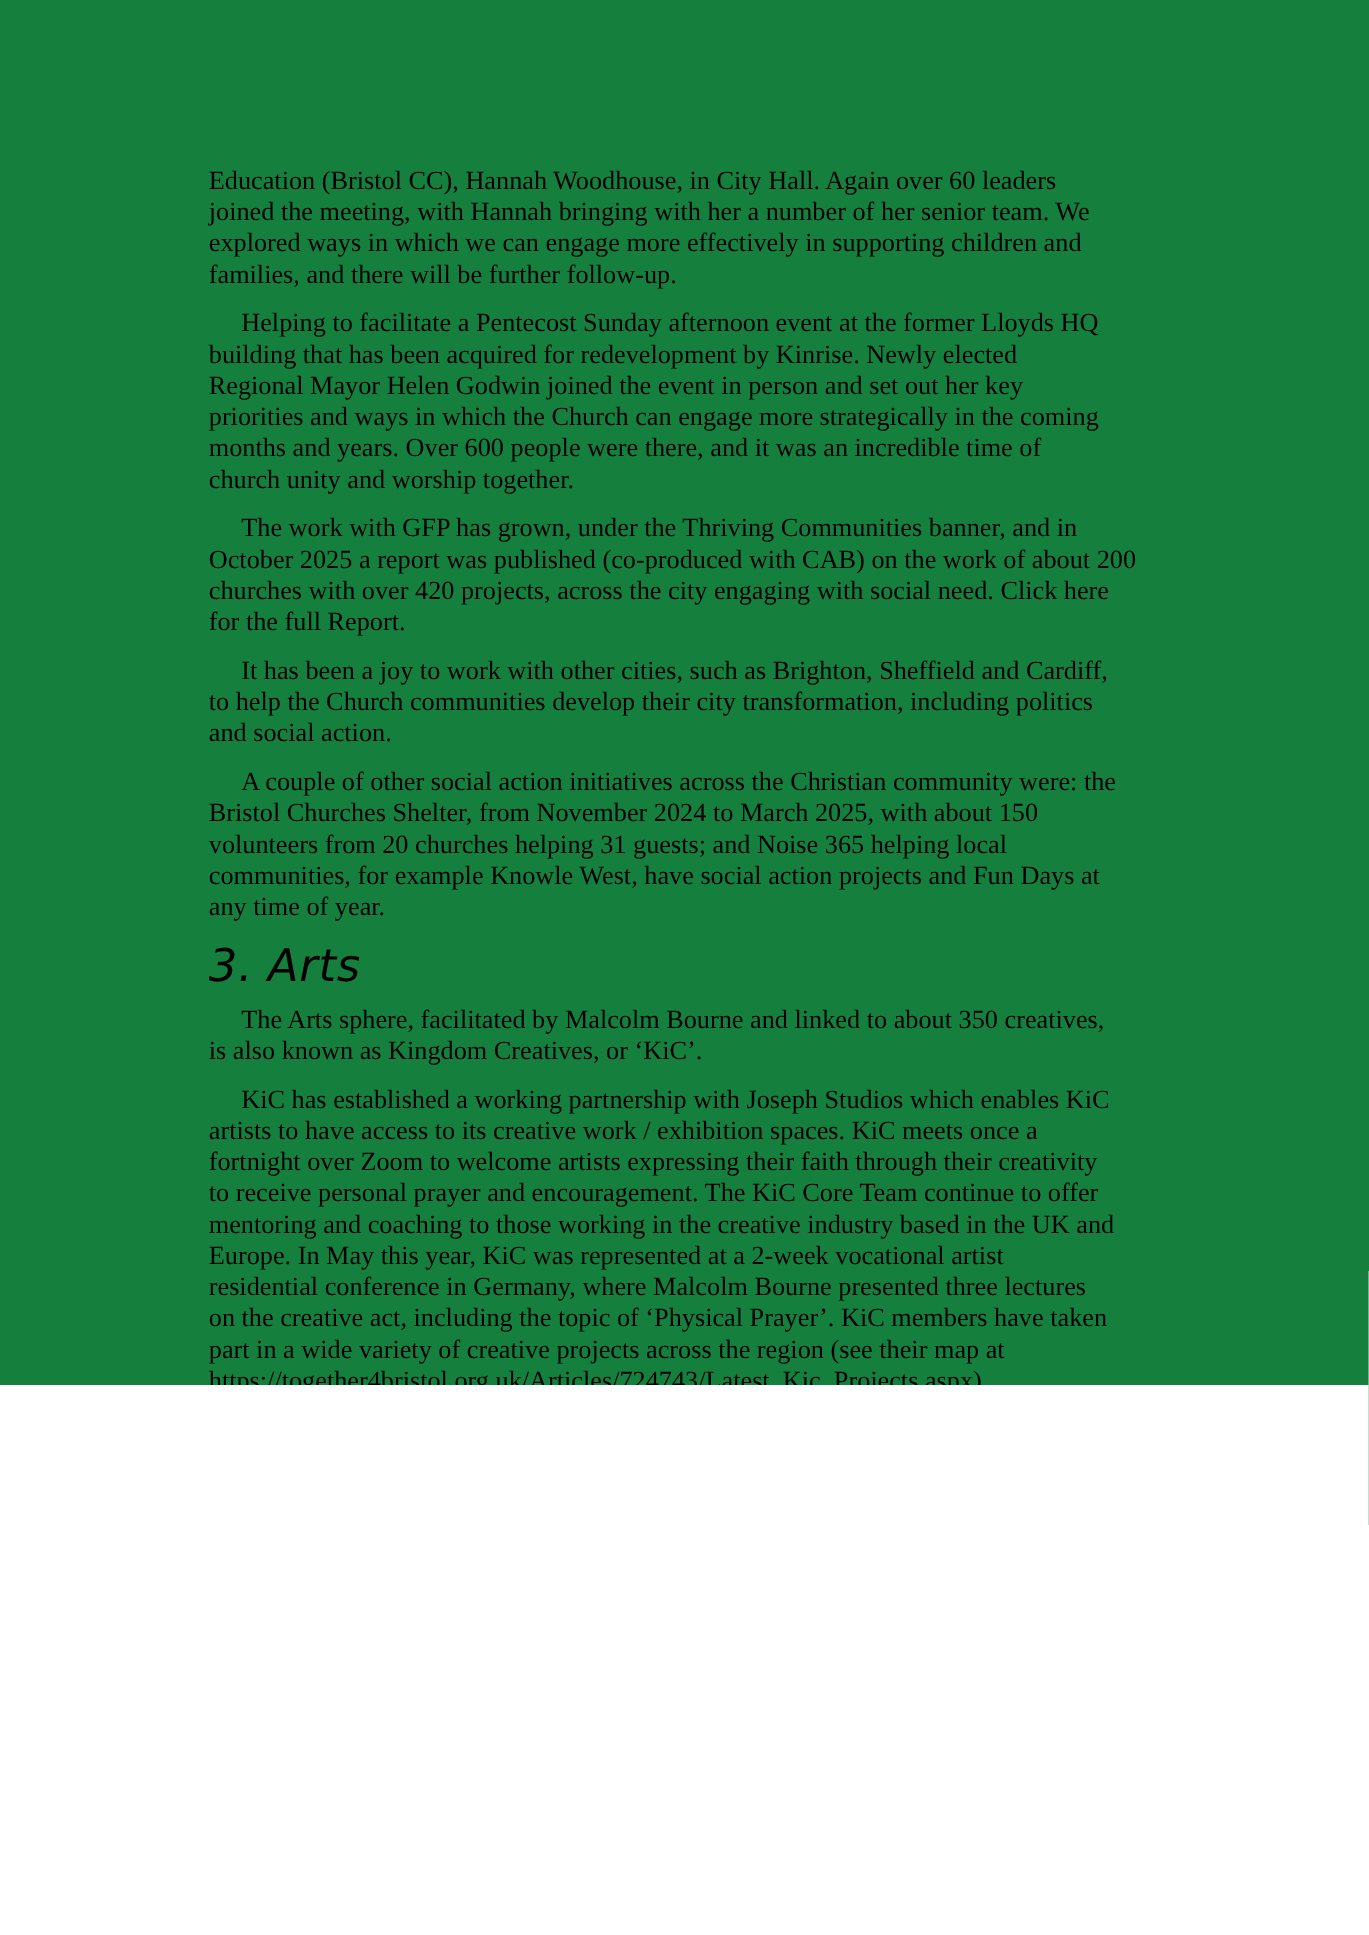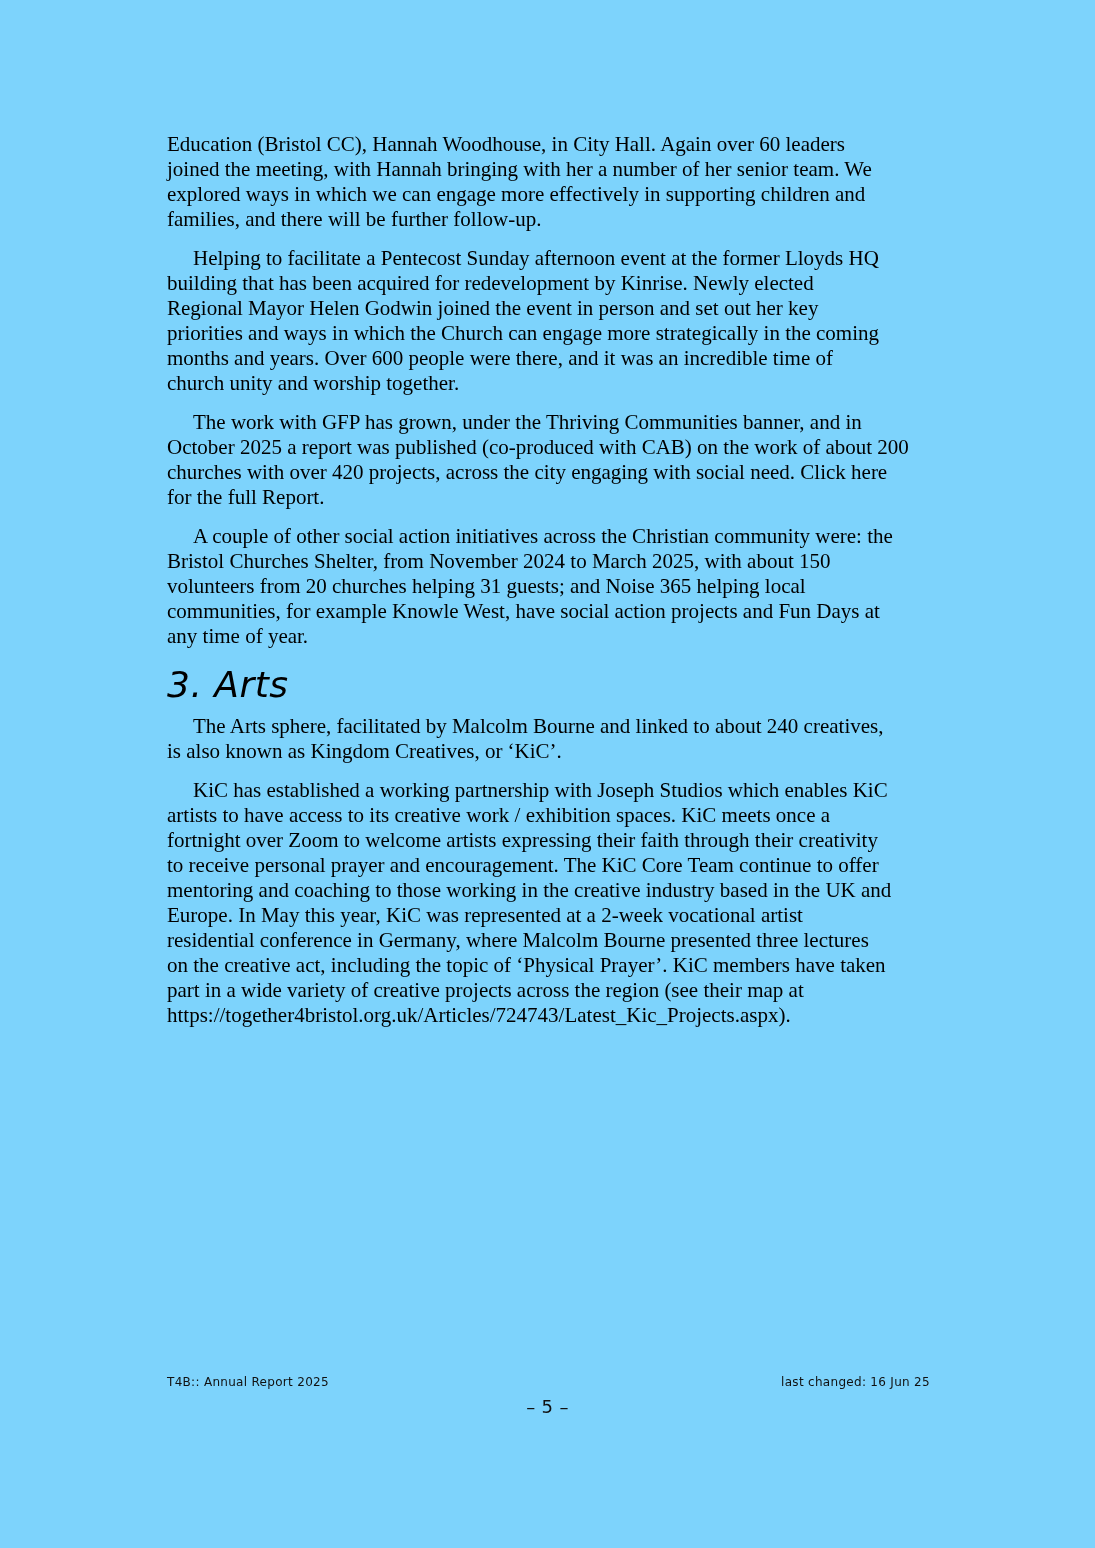--- a/index.html
+++ b/index.html
@@ -3,22 +3,22 @@
 <meta charset="utf-8">
 <style>
   html, body {
     margin: 0;
     padding: 0;
     background: #ffffff;
   }
   .page {
     position: relative;
     width: 1095px;
-    height: 1548px;
-    background: #7dd3fc;
+    height: 1108px;
+    background: #15803d;
     color: #000000;
     overflow: hidden;
   }
   .doc-body {
     position: absolute;
     left: 167px;
     top: 132px;
     width: 800px;
     font-family: "Liberation Serif", serif;
     font-size: 21px;
@@ -81,27 +81,30 @@
       <p class="paragraph indent">Helping to facilitate a Pentecost Sunday afternoon event at the former Lloyds HQ
 building that has been acquired for redevelopment by Kinrise. Newly elected
 Regional Mayor Helen Godwin joined the event in person and set out her key
 priorities and ways in which the Church can engage more strategically in the coming
 months and years. Over 600 people were there, and it was an incredible time of
 church unity and worship together.</p>
       <p class="paragraph indent">The work with GFP has grown, under the Thriving Communities banner, and in
 October 2025 a report was published (co-produced with CAB) on the work of about 200
 churches with over 420 projects, across the city engaging with social need. Click here
 for the full Report.</p>
+      <p class="paragraph indent">It has been a joy to work with other cities, such as Brighton, Sheffield and Cardiff,
+to help the Church communities develop their city transformation, including politics
+and social action.</p>
       <p class="paragraph indent">A couple of other social action initiatives across the Christian community were: the
 Bristol Churches Shelter, from November 2024 to March 2025, with about 150
 volunteers from 20 churches helping 31 guests; and Noise 365 helping local
 communities, for example Knowle West, have social action projects and Fun Days at
 any time of year.</p>
       <h2 class="heading">3. Arts</h2>
-      <p class="paragraph indent">The Arts sphere, facilitated by Malcolm Bourne and linked to about 240 creatives,
+      <p class="paragraph indent">The Arts sphere, facilitated by Malcolm Bourne and linked to about 350 creatives,
 is also known as Kingdom Creatives, or ‘KiC’.</p>
       <p class="paragraph indent">KiC has established a working partnership with Joseph Studios which enables KiC
 artists to have access to its creative work / exhibition spaces. KiC meets once a
 fortnight over Zoom to welcome artists expressing their faith through their creativity
 to receive personal prayer and encouragement. The KiC Core Team continue to offer
 mentoring and coaching to those working in the creative industry based in the UK and
 Europe. In May this year, KiC was represented at a 2-week vocational artist
 residential conference in Germany, where Malcolm Bourne presented three lectures
 on the creative act, including the topic of ‘Physical Prayer’. KiC members have taken
 part in a wide variety of creative projects across the region (see their map at

